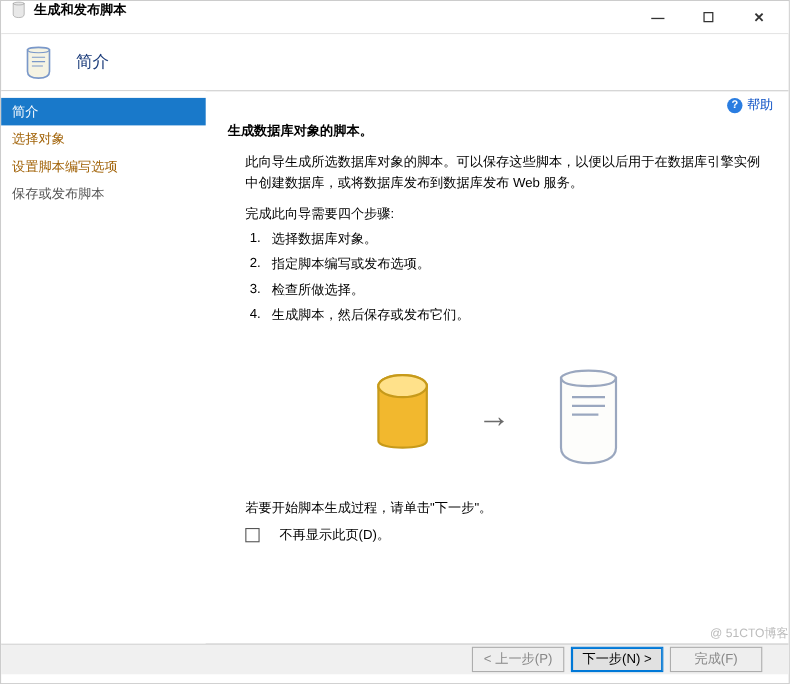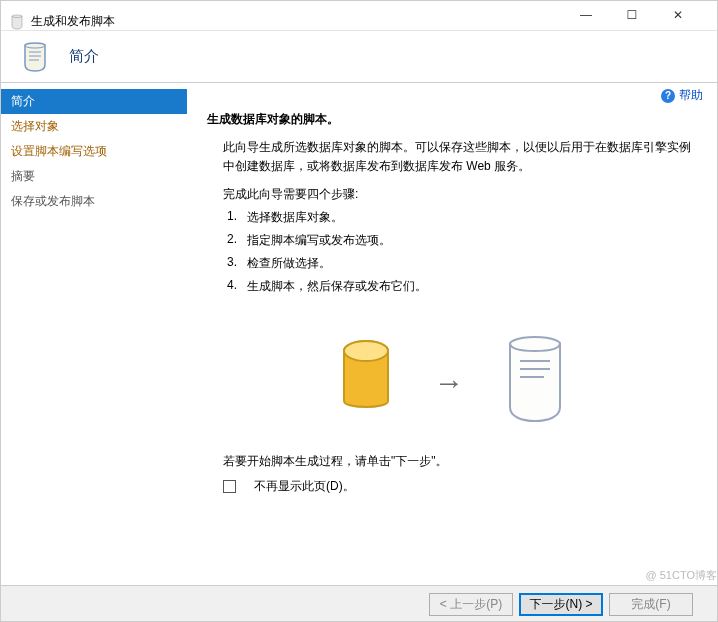--- a/index.html
+++ b/index.html
@@ -10,24 +10,25 @@
     background: #fff;
     color: #000;
     width: 718px;
     height: 622px;
     overflow: hidden;
     border: 1px solid #ccc;
   }
   .titlebar {
     height: 30px;
     display: flex;
-    align-items: flex-end;
-    padding: 0 16px 0 8px;
+    align-items: flex-start;
+    padding: 0 4px 0 8px;
     background: #fff;
     border-bottom: 1px solid #e5e5e5;
+    font-weight: bold;
   }
   .titlebar .app-icon { width: 16px; height: 16px; margin-right: 6px; }
   .titlebar .title { flex: 1; font-size: 12px; color: #000; }
   .winbtn {
     width: 46px; height: 30px; display:flex; align-items:center; justify-content:center;
     color: #333; font-family: "Segoe UI Symbol", sans-serif;
   }
   .header {
     height: 52px;
     display: flex;
@@ -81,21 +82,21 @@
     display:flex; align-items:center; justify-content:center; gap:36px;
     margin: 40px 0 30px 0;
   }
   .arrow-shape { font-size: 30px; color:#6b6b6b; }
   .footer-text { margin: 14px 0 8px 16px; }
   .checkbox-row { margin: 6px 0 0 16px; display:flex; align-items:center; gap:18px; }
   .chk {
     width:13px; height:13px; border:1px solid #555; background:#fff;
   }
   .button-bar {
-    height: 38px;
+    height: 28px;
     border-top: 1px solid #ccc;
     display:flex; align-items:center; justify-content:flex-end;
     padding: 0 24px; gap: 6px;
     background:#f0f0f0;
   }
   .btn {
     min-width: 84px; height: 23px;
     border: 1px solid #adadad;
     background: #e1e1e1;
     display:flex; align-items:center; justify-content:center;
@@ -132,21 +133,20 @@
     <line x1="10" y1="19" x2="20" y2="19" stroke="#7a98c9"></line>
   </svg>
   <div class="page-title">简介</div>
 </div>
 
 <div class="body">
   <div class="sidebar">
     <div class="side-item active">简介</div>
     <div class="side-item">选择对象</div>
     <div class="side-item">设置脚本编写选项</div>
-    <div class="side-item gray">摘要</div>
     <div class="side-item gray">保存或发布脚本</div>
   </div>
 
   <div class="content">
     <div class="help-link">
       <span class="help-icon">?</span>
       <span>帮助</span>
     </div>
 
     <h3>生成数据库对象的脚本。</h3>

